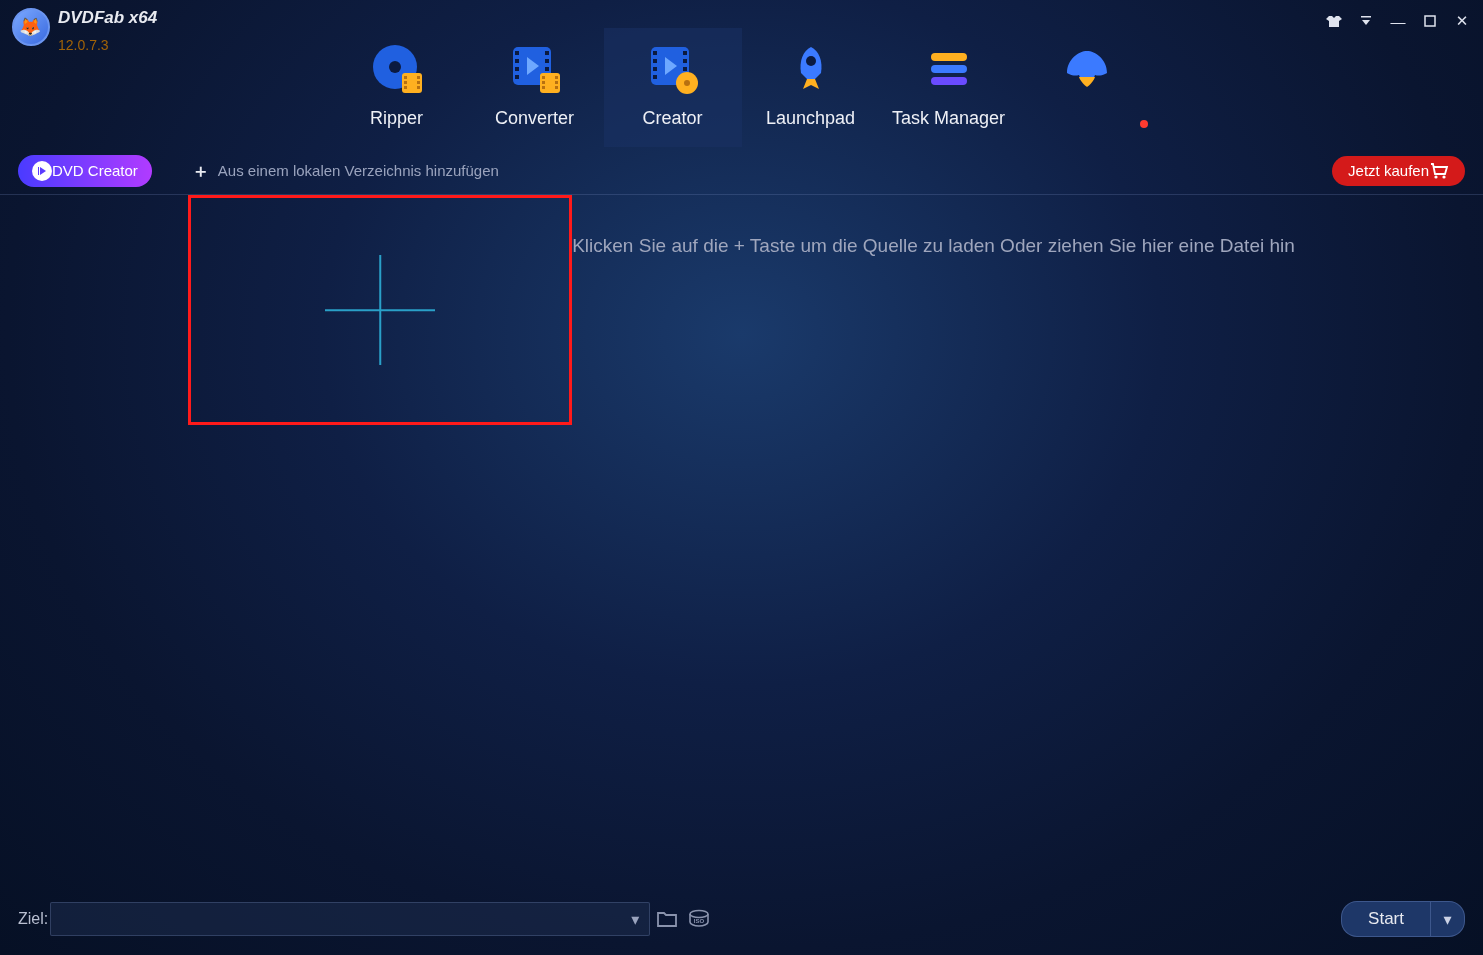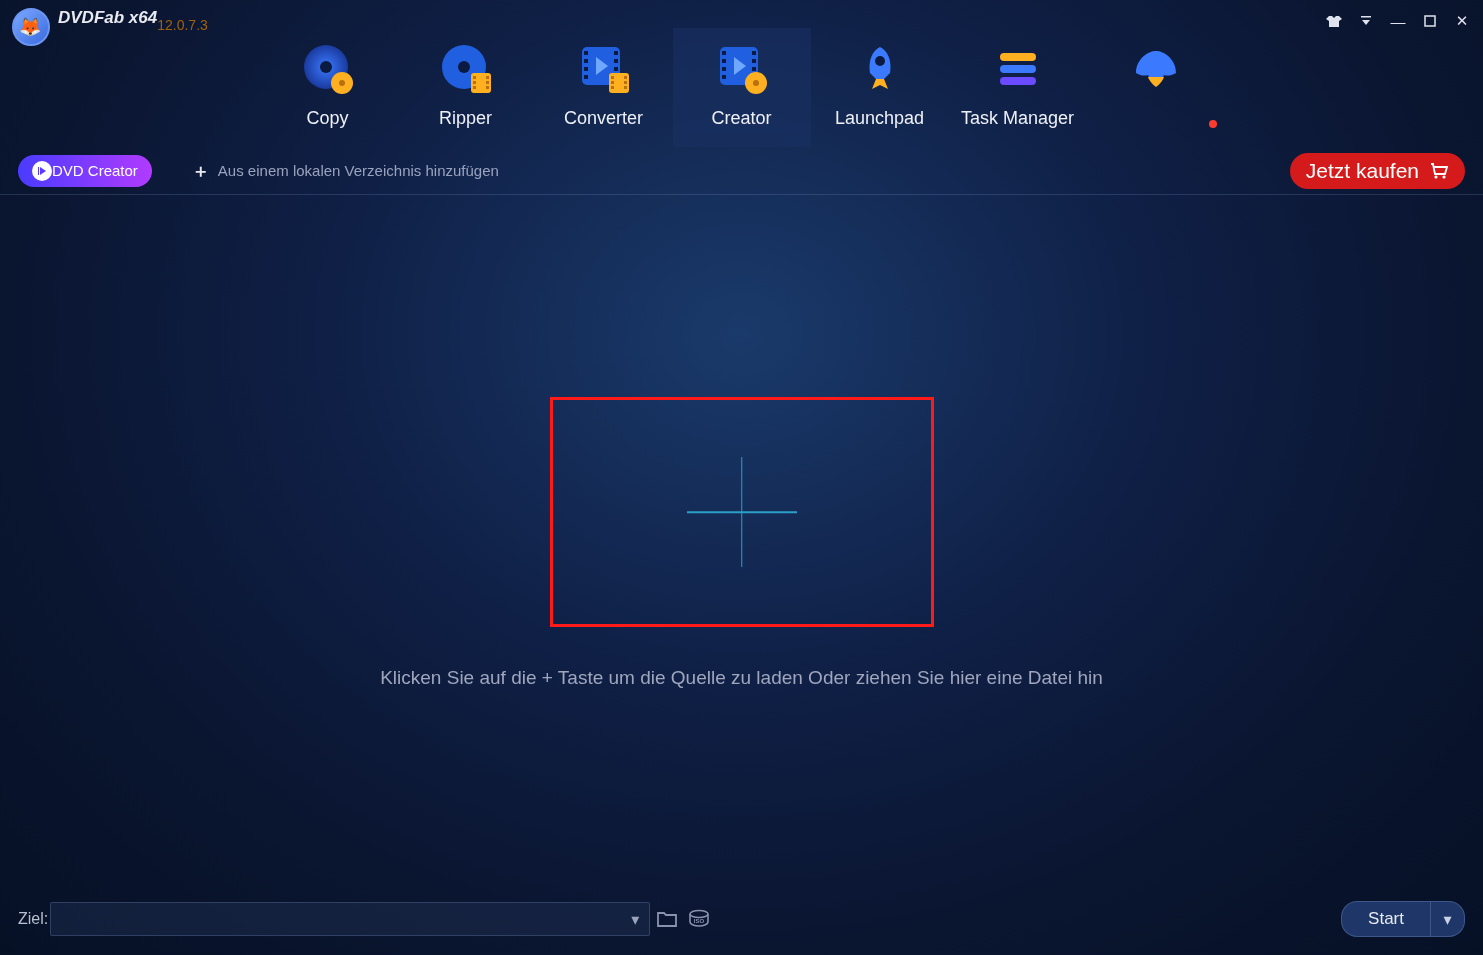--- a/index.html
+++ b/index.html
@@ -26,21 +26,21 @@
   height: 38px;
   border-radius: 50%;
   background: linear-gradient(135deg, #7aa8ff, #3a6ae0);
   border: 2px solid #6b95f0;
   margin-right: 8px;
   display: flex;
   align-items: center;
   justify-content: center;
   font-size: 18px;
 }
-.app-title-group { display: flex; flex-direction: row; }
+.app-title-group { display: flex; flex-direction: column; }
 .app-name { font-weight: bold; font-size: 17px; color: #e8eaf0; font-style: italic; }
 .app-version { font-size: 14px; color: #a16207; margin-top: 9px; }
 .title-spacer { flex: 1; }
 .window-controls { display: flex; gap: 14px; align-items: center; padding-top: 4px; }
 .win-ctrl { color: #dfe3ee; cursor: pointer; font-size: 15px; display: inline-flex; align-items: center; justify-content: center; width: 18px; height: 18px; }
 
 
 .nav-bar {
   display: flex;
   justify-content: center;
@@ -110,34 +110,32 @@
   align-items: center;
   gap: 8px;
   cursor: pointer;
 }
 .add-local .plus { color: #e8eaf0; font-size: 18px; font-weight: bold; }
 .action-spacer { flex: 1; }
 .buy-btn {
   background: #d41a1a;
   border-radius: 18px;
   padding: 6px 16px;
-  font-size: 21px;
+  font-size: 15px;
   color: #fff;
   display: inline-flex;
   align-items: center;
-  gap: 10px;
+  gap: 0;
   cursor: pointer;
 }
 
 
 .main-area {
   flex: 1;
   display: flex;
-  flex-direction: column;
-  align-items: center;
   justify-content: center;
 }
 .drop-zone {
   width: 384px;
   height: 230px;
   border: 3px solid #ff1a1a;
   display: flex;
   align-items: center;
   justify-content: center;
   cursor: pointer;
@@ -228,37 +226,20 @@
       <svg width="12" height="12" viewBox="0 0 12 12">
           <rect x="1" y="1" width="10" height="10" fill="none" stroke="#dfe3ee" stroke-width="1.5"></rect>
         </svg>
     </span>
     <span class="win-ctrl">✕</span>
   </div>
 </div>
 
 <div class="nav-bar">
 
-  <div class="nav-item">
-    <div class="nav-icon">
-      <svg width="56" height="56" viewBox="0 0 56 56">
-        <defs>
-            <radialGradient id="g1" cx="50%" cy="50%">
-              <stop offset="0%" stop-color="#3b7aff"></stop>
-              <stop offset="100%" stop-color="#1a3a9f"></stop>
-            </radialGradient>
-          </defs>
-        <circle cx="26" cy="26" r="22" fill="url(#g1)"></circle>
-          <circle cx="26" cy="26" r="6" fill="#0b1a40"></circle>
-        <circle cx="42" cy="42" r="11" fill="#ffb020"></circle>
-          <circle cx="42" cy="42" r="3" fill="#b87010"></circle>
-      </svg>
-    </div>
-    <span class="nav-label">Copy</span>
-  </div>
 
   <div class="nav-item">
     <div class="nav-icon">
       <svg width="56" height="56" viewBox="0 0 56 56">
         <circle cx="26" cy="26" r="22" fill="#2060e0"></circle>
           <circle cx="26" cy="26" r="6" fill="#0b1a40"></circle>
         <rect x="33" y="32" width="20" height="20" rx="3" fill="#ffb020"></rect>
         <rect x="35" y="35" width="3" height="3" fill="#b87010"></rect>
           <rect x="35" y="40" width="3" height="3" fill="#b87010"></rect>
           <rect x="35" y="45" width="3" height="3" fill="#b87010"></rect>

